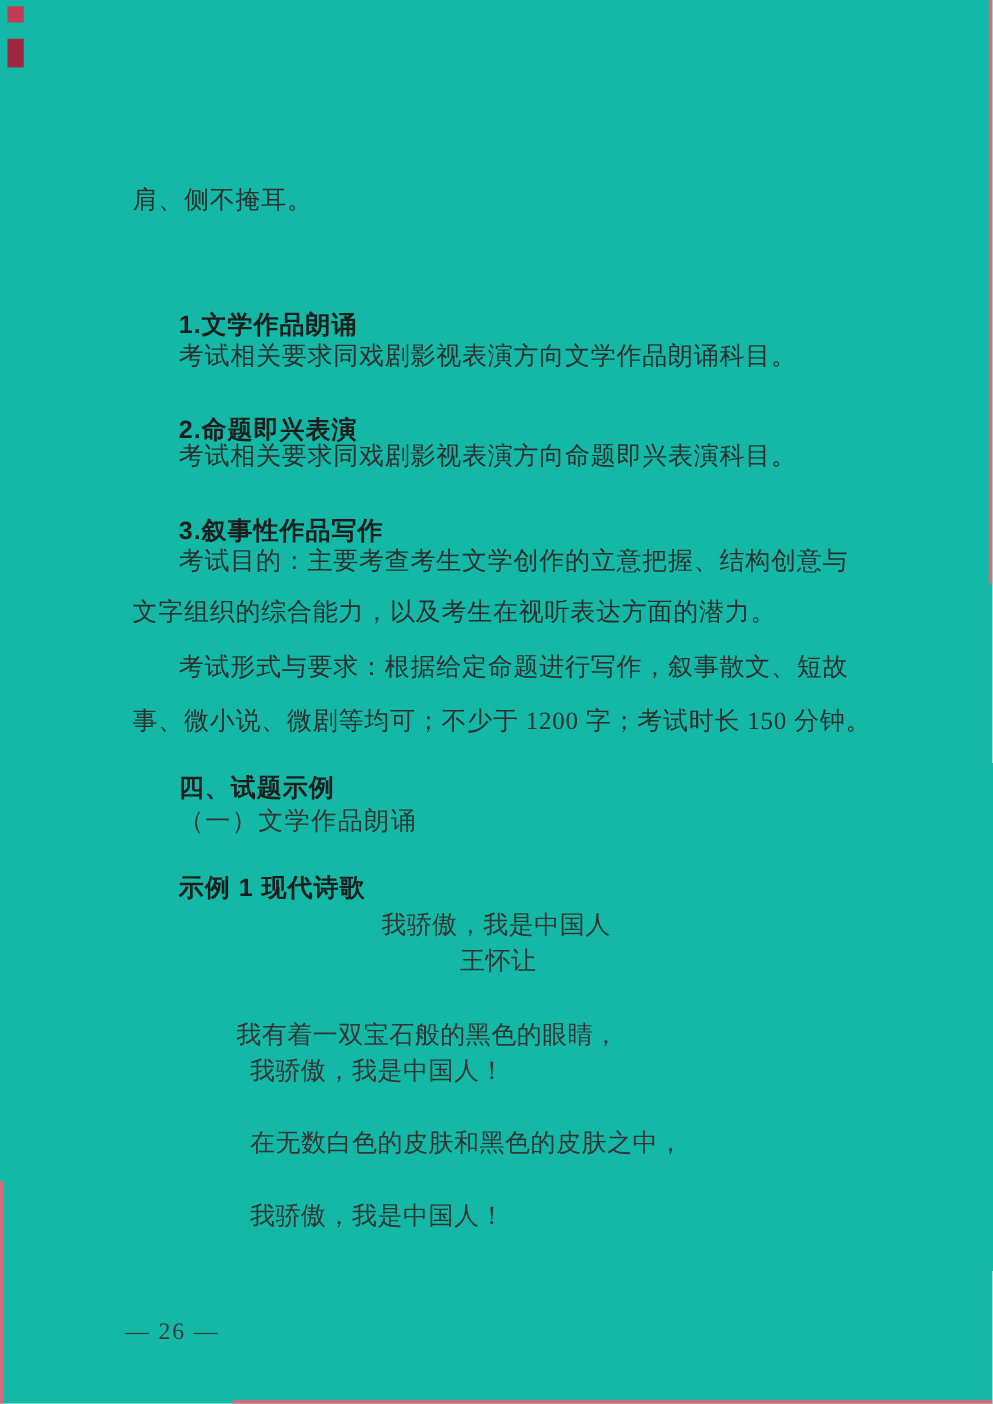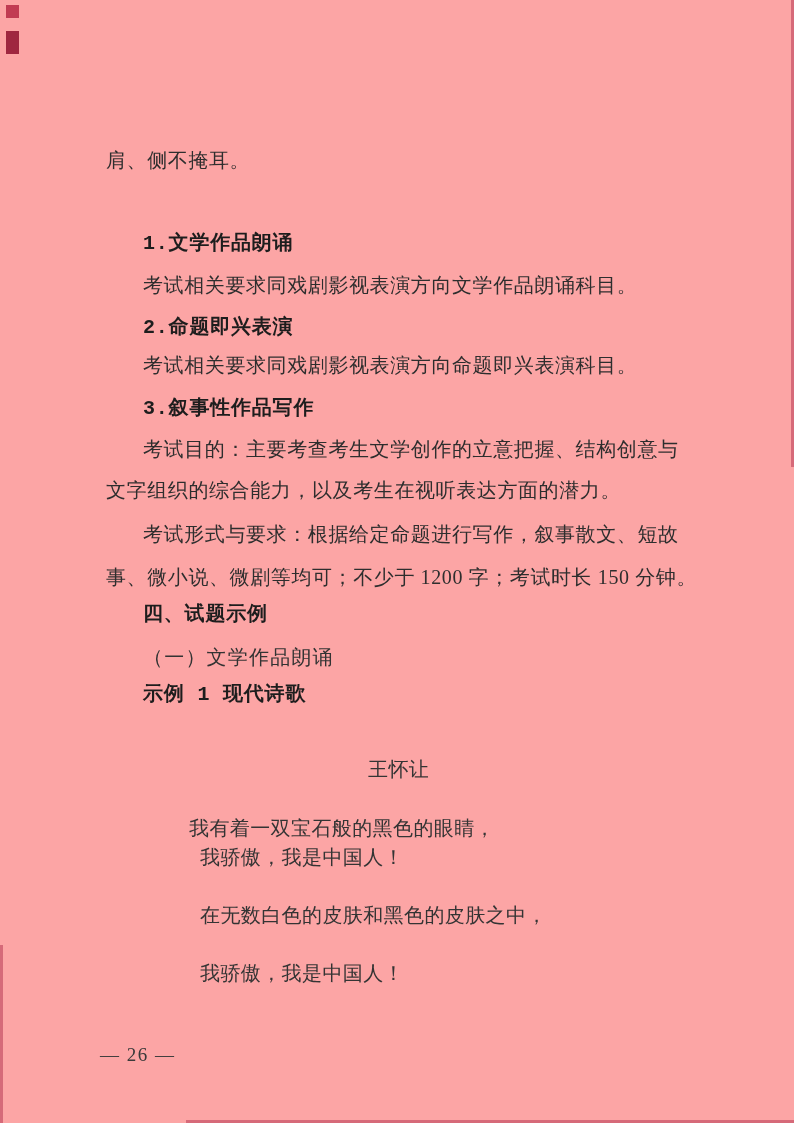--- a/index.html
+++ b/index.html
@@ -1,41 +1,42 @@
 <!DOCTYPE html>
 <html><head>
 <meta charset="utf-8">
 <style>
   html,body{margin:0;padding:0;background:#ffffff;}
   .page{
     position:relative;
     width:794px;height:1123px;
-    background:#fca5a5;
+    background:#14b8a6;
     overflow:hidden;
     font-family:"Liberation Serif","DejaVu Serif",serif;
     color:#2b2b2b;
   }
   .ln{
     position:absolute;
     margin:0;
     white-space:pre;
     font-size:20px;
     line-height:24px;
     letter-spacing:0.6px;
   }
   .body{color:#2e2e2e;}
   .bold{
-    font-family:Liberation Mono, monospace;
+    font-family:Liberation Sans, sans-serif;
     font-weight:bold;
     color:#1d1d1d;
     letter-spacing:0.8px;
+    margin-top:16px;
   }
   .kai{color:#333333;letter-spacing:1.2px;}
   .poem{font-size:20px;letter-spacing:0.4px;color:#343434;}
-  .footer{font-size:19px;letter-spacing:1.5px;color:#3a3a3a;}
+  .footer{font-size:19px;letter-spacing:1.5px;color:#3a3a3a;margin-top:11px;}
   
   .mark{position:absolute;}
   .mark-tl-1{left:6px;top:5px;width:13px;height:13px;}
   .mark-tl-2{left:6px;top:31px;width:13px;height:23px;}
   .edge-right{right:0;top:0;width:3px;height:467px;}
   .edge-left{left:0;top:945px;width:3px;height:178px;}
   .edge-bottom{left:186px;bottom:0;width:608px;height:3px;}
 </style>
 </head>
 <body>
@@ -60,20 +61,21 @@
   <p class="ln bold" style="top:397px;left:143px">3.叙事性作品写作</p>
   <p class="ln body" style="top:437px;left:143px">考试目的：主要考查考生文学创作的立意把握、结构创意与</p>
   <p class="ln body" style="top:478px;left:106px">文字组织的综合能力，以及考生在视听表达方面的潜力。</p>
   <p class="ln body" style="top:522px;left:143px">考试形式与要求：根据给定命题进行写作，叙事散文、短故</p>
   <p class="ln body" style="top:565px;left:106px">事、微小说、微剧等均可；不少于 1200 字；考试时长 150 分钟。</p>
 
   <p class="ln bold" style="top:603px;left:143px">四、试题示例</p>
   <p class="ln kai" style="top:645px;left:143px">（一）文学作品朗诵</p>
   <p class="ln bold" style="top:683px;left:143px">示例 1 现代诗歌</p>
 
+  <p class="ln poem" style="top:728px;left:305px">我骄傲，我是中国人</p>
   <p class="ln poem" style="top:757px;left:368px">王怀让</p>
 
   <p class="ln poem" style="top:816px;left:189px">我有着一双宝石般的黑色的眼睛，</p>
   <p class="ln poem" style="top:845px;left:200px">我骄傲，我是中国人！</p>
 
   <p class="ln poem" style="top:903px;left:200px">在无数白色的皮肤和黑色的皮肤之中，</p>
   <p class="ln poem" style="top:961px;left:200px">我骄傲，我是中国人！</p>
 
   <p class="ln footer" style="top:1043px;left:100px">— 26 —</p>
 

